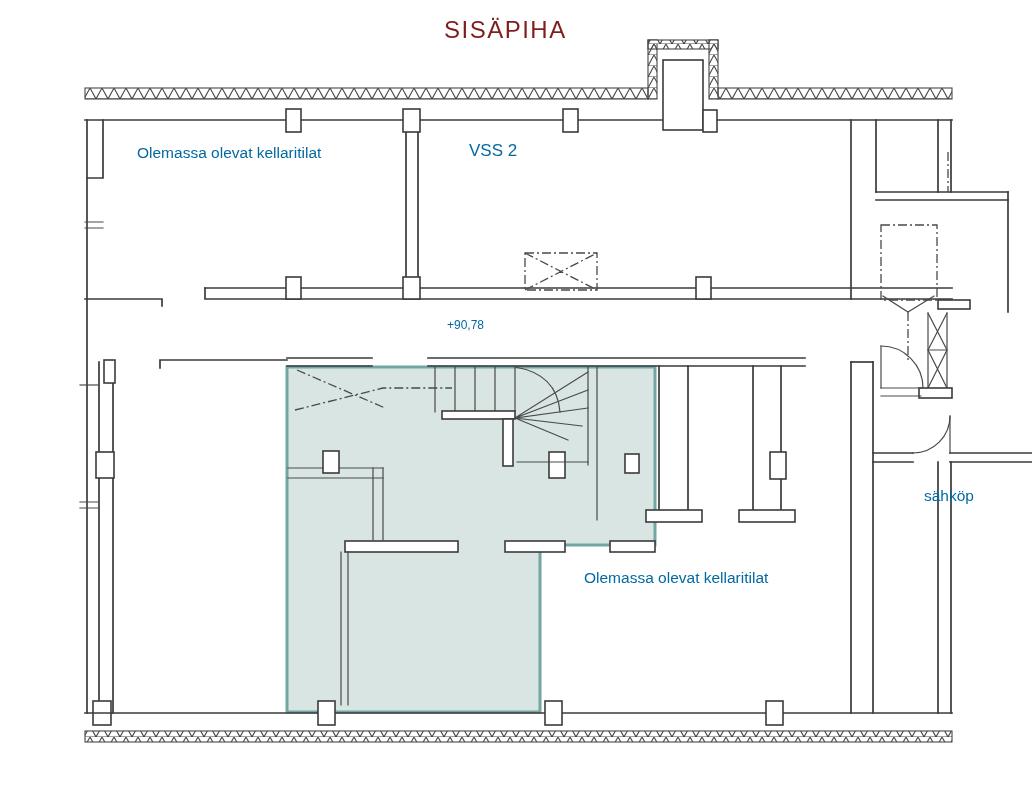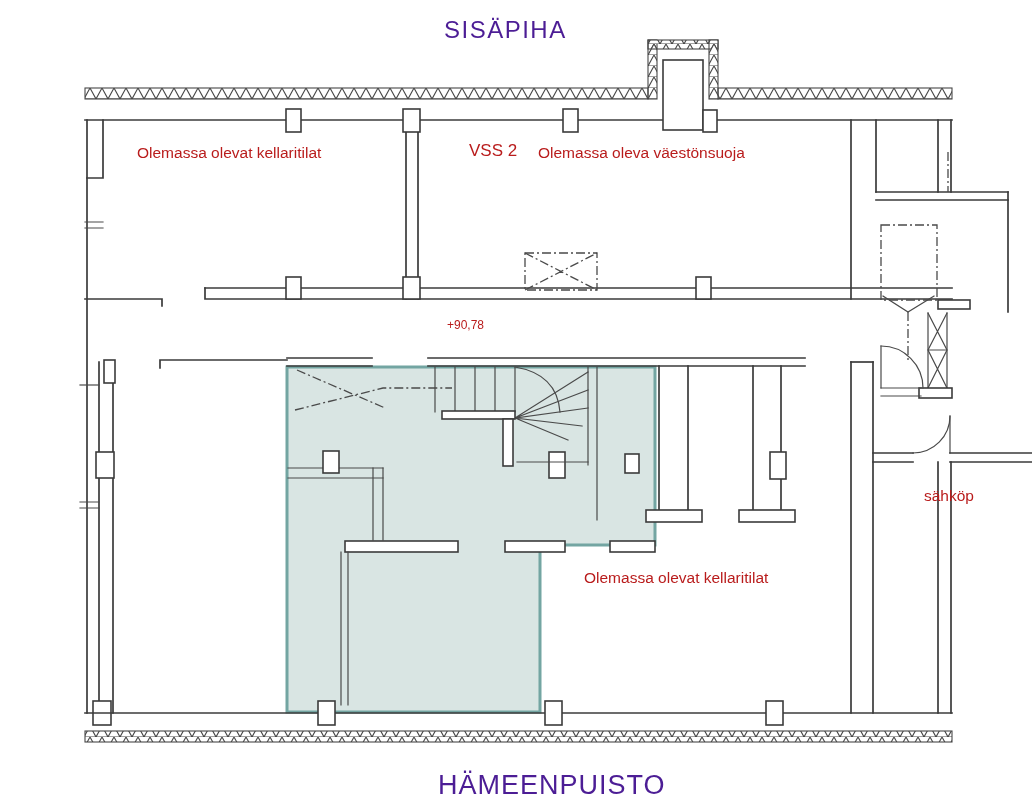--- a/index.html
+++ b/index.html
@@ -1,22 +1,22 @@
 <!DOCTYPE html>
 <html><head>
 <meta charset="utf-8">
 <style>
   html,body{margin:0;padding:0;background:#fff;}
   .page{
     position:relative;width:1032px;height:807px;background:#ffffff;overflow:hidden;
     font-family:"Liberation Sans", sans-serif;color:#262626;
   }
   .plan-svg{position:absolute;left:0;top:0;}
-  .lbl{position:absolute;white-space:nowrap;color:#b91c1c;}
-  .lbl-title{font-size:24px;letter-spacing:1.5px;color:#4c1d95;}
+  .lbl{position:absolute;white-space:nowrap;color:#0369a1;}
+  .lbl-title{font-size:24px;letter-spacing:1.5px;color:#7f1d1d;}
   .lbl-title-bottom{font-size:27px;letter-spacing:1px;}
   .lbl-room{font-size:15.5px;}
   .lbl-code{font-size:17px;}
   .lbl-elev{font-size:12px;}
   
   .w{stroke:#3b3b3b;fill:none;stroke-width:1.7;stroke-linecap:square;}
   .wt{stroke:#4a4a4a;fill:none;stroke-width:1.2;stroke-linecap:square;}
   .dd{stroke:#4a4a4a;fill:none;stroke-width:1.3;stroke-dasharray:9 3 2 3;}
   .box{fill:#ffffff;stroke:#3b3b3b;stroke-width:1.6;}
   .hl{fill:#d9e5e3;stroke:#73a5a2;stroke-width:3;}
@@ -165,23 +165,21 @@
       <path class="dd" d="M297,370 L385,408"></path>
     </g>
   </svg>
 
   <div class="lbl lbl-title" style="left:444px;top:16px;">SISÄPIHA</div>
 
   <div class="lbl lbl-room" style="left:137px;top:144px;">Olemassa olevat kellaritilat</div>
 
   <div class="lbl lbl-code" style="left:469px;top:141px;">VSS 2</div>
 
-  <div class="lbl lbl-room" style="left:538px;top:144px;">Olemassa oleva väestönsuoja</div>
 
   <div class="lbl lbl-elev" style="left:447px;top:318px;">+90,78</div>
 
   <div class="lbl lbl-room" style="left:584px;top:569px;">Olemassa olevat kellaritilat</div>
 
   <div class="lbl lbl-room" style="left:924px;top:487px;">sähköp</div>
 
-  <div class="lbl lbl-title lbl-title-bottom" style="left:438px;top:770px;">HÄMEENPUISTO</div>
 
 </div>
 
 </body></html>

